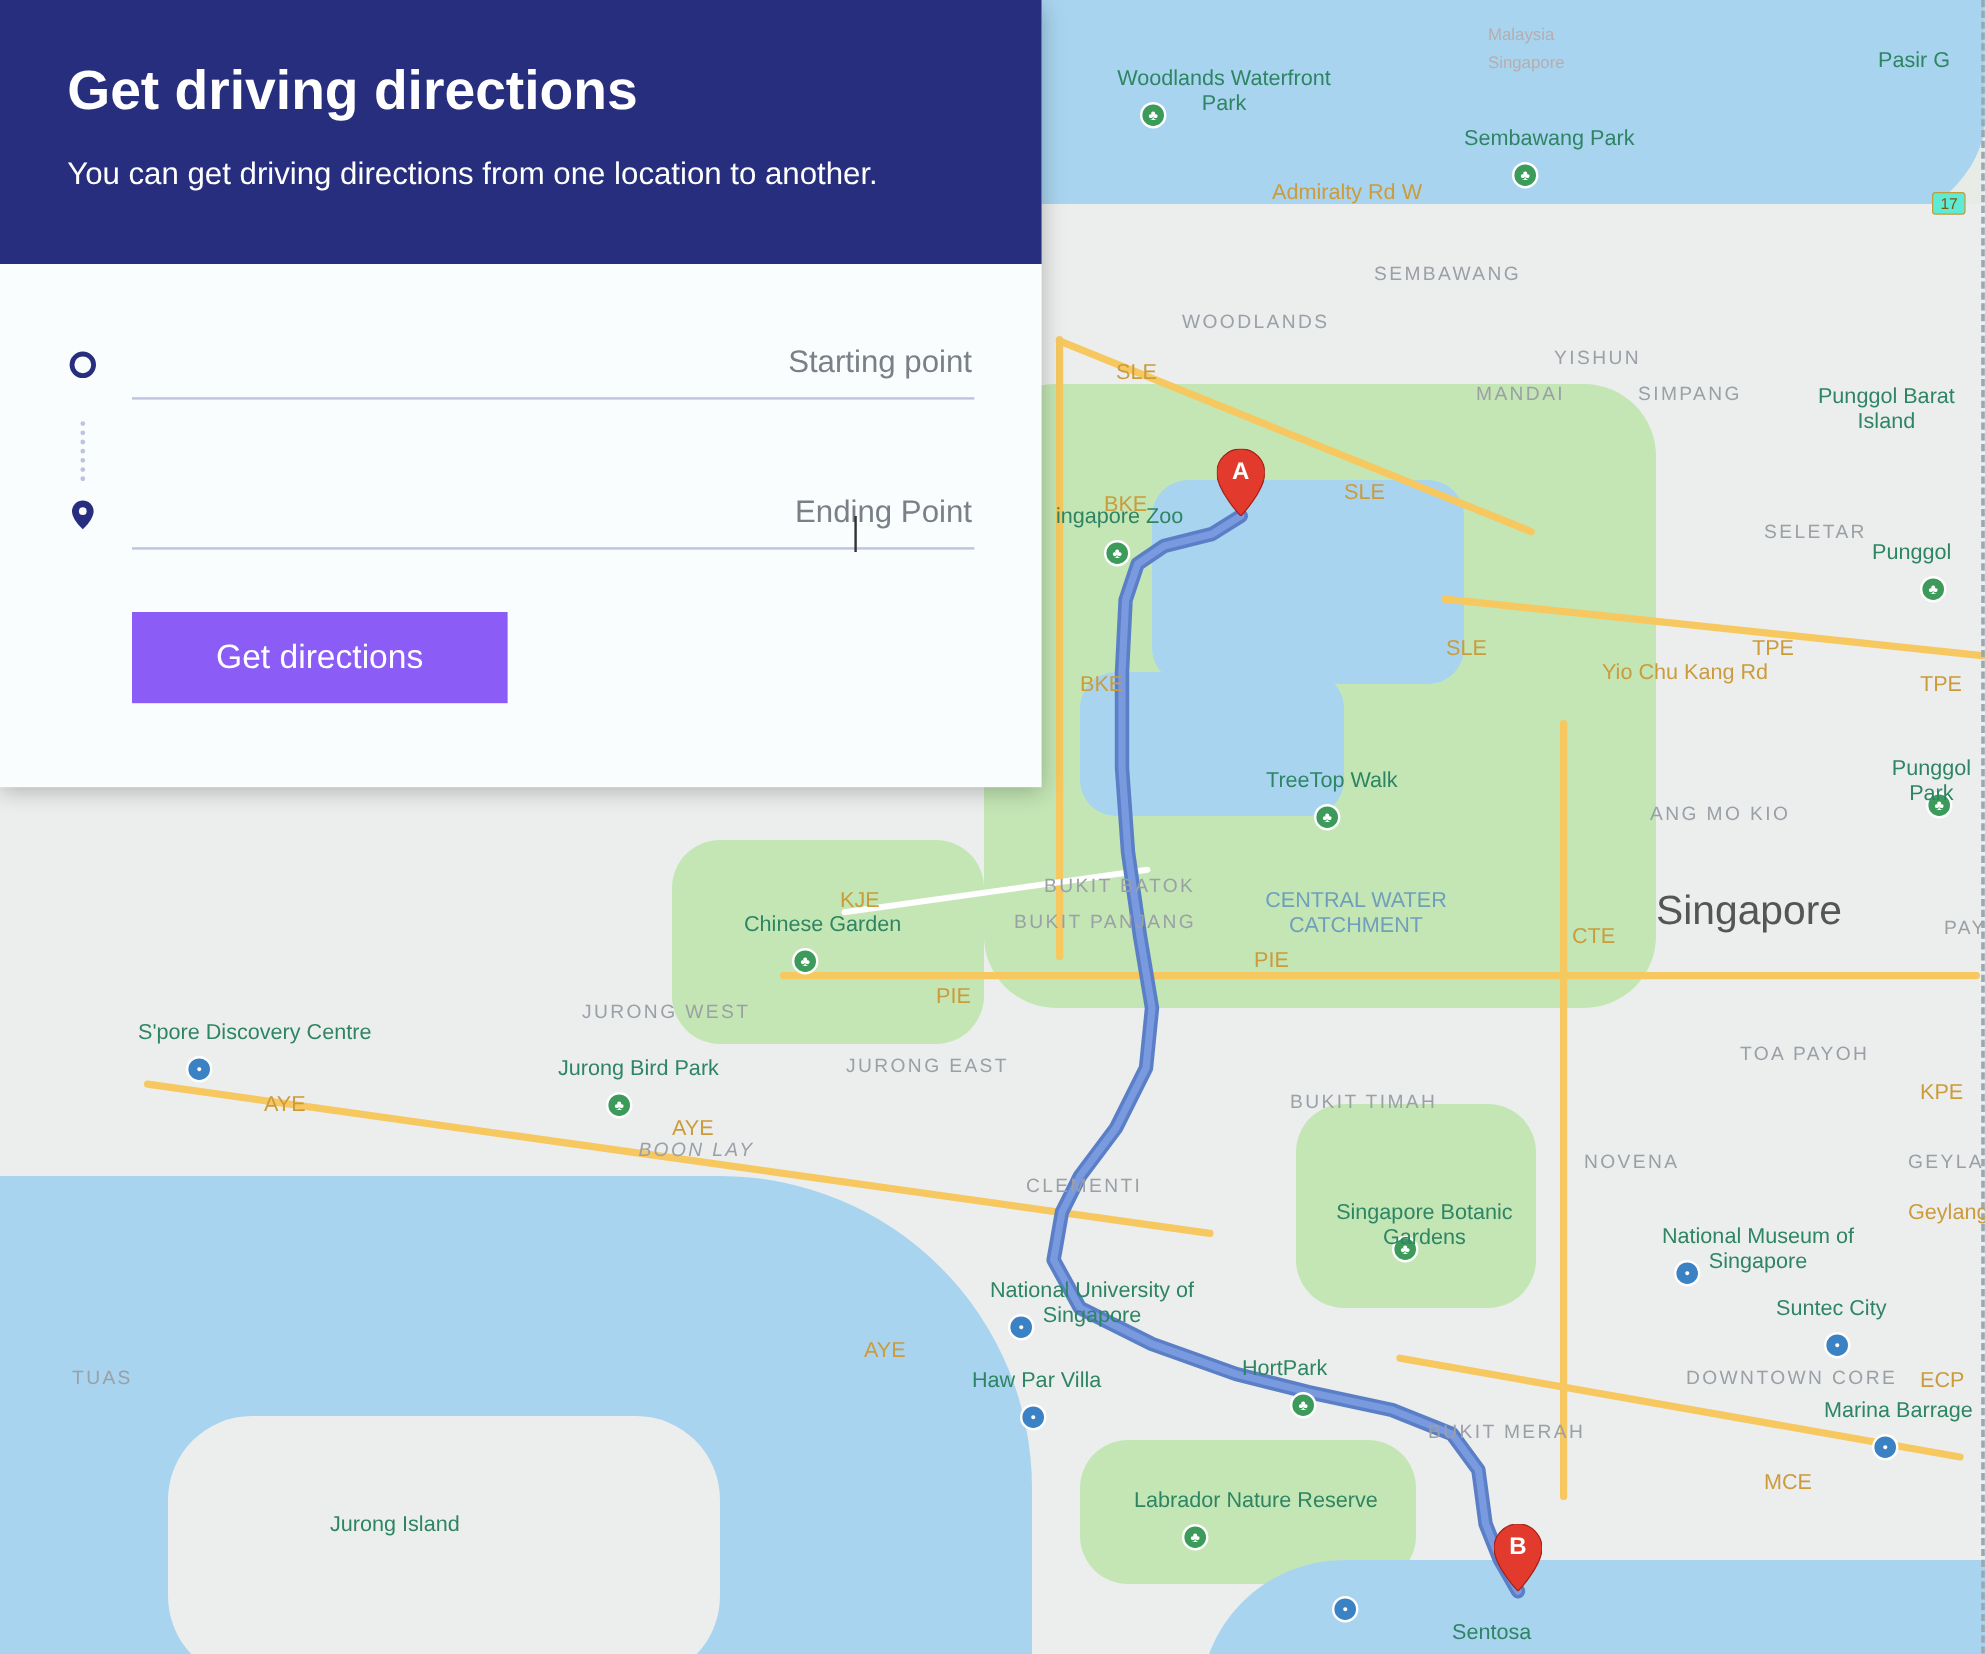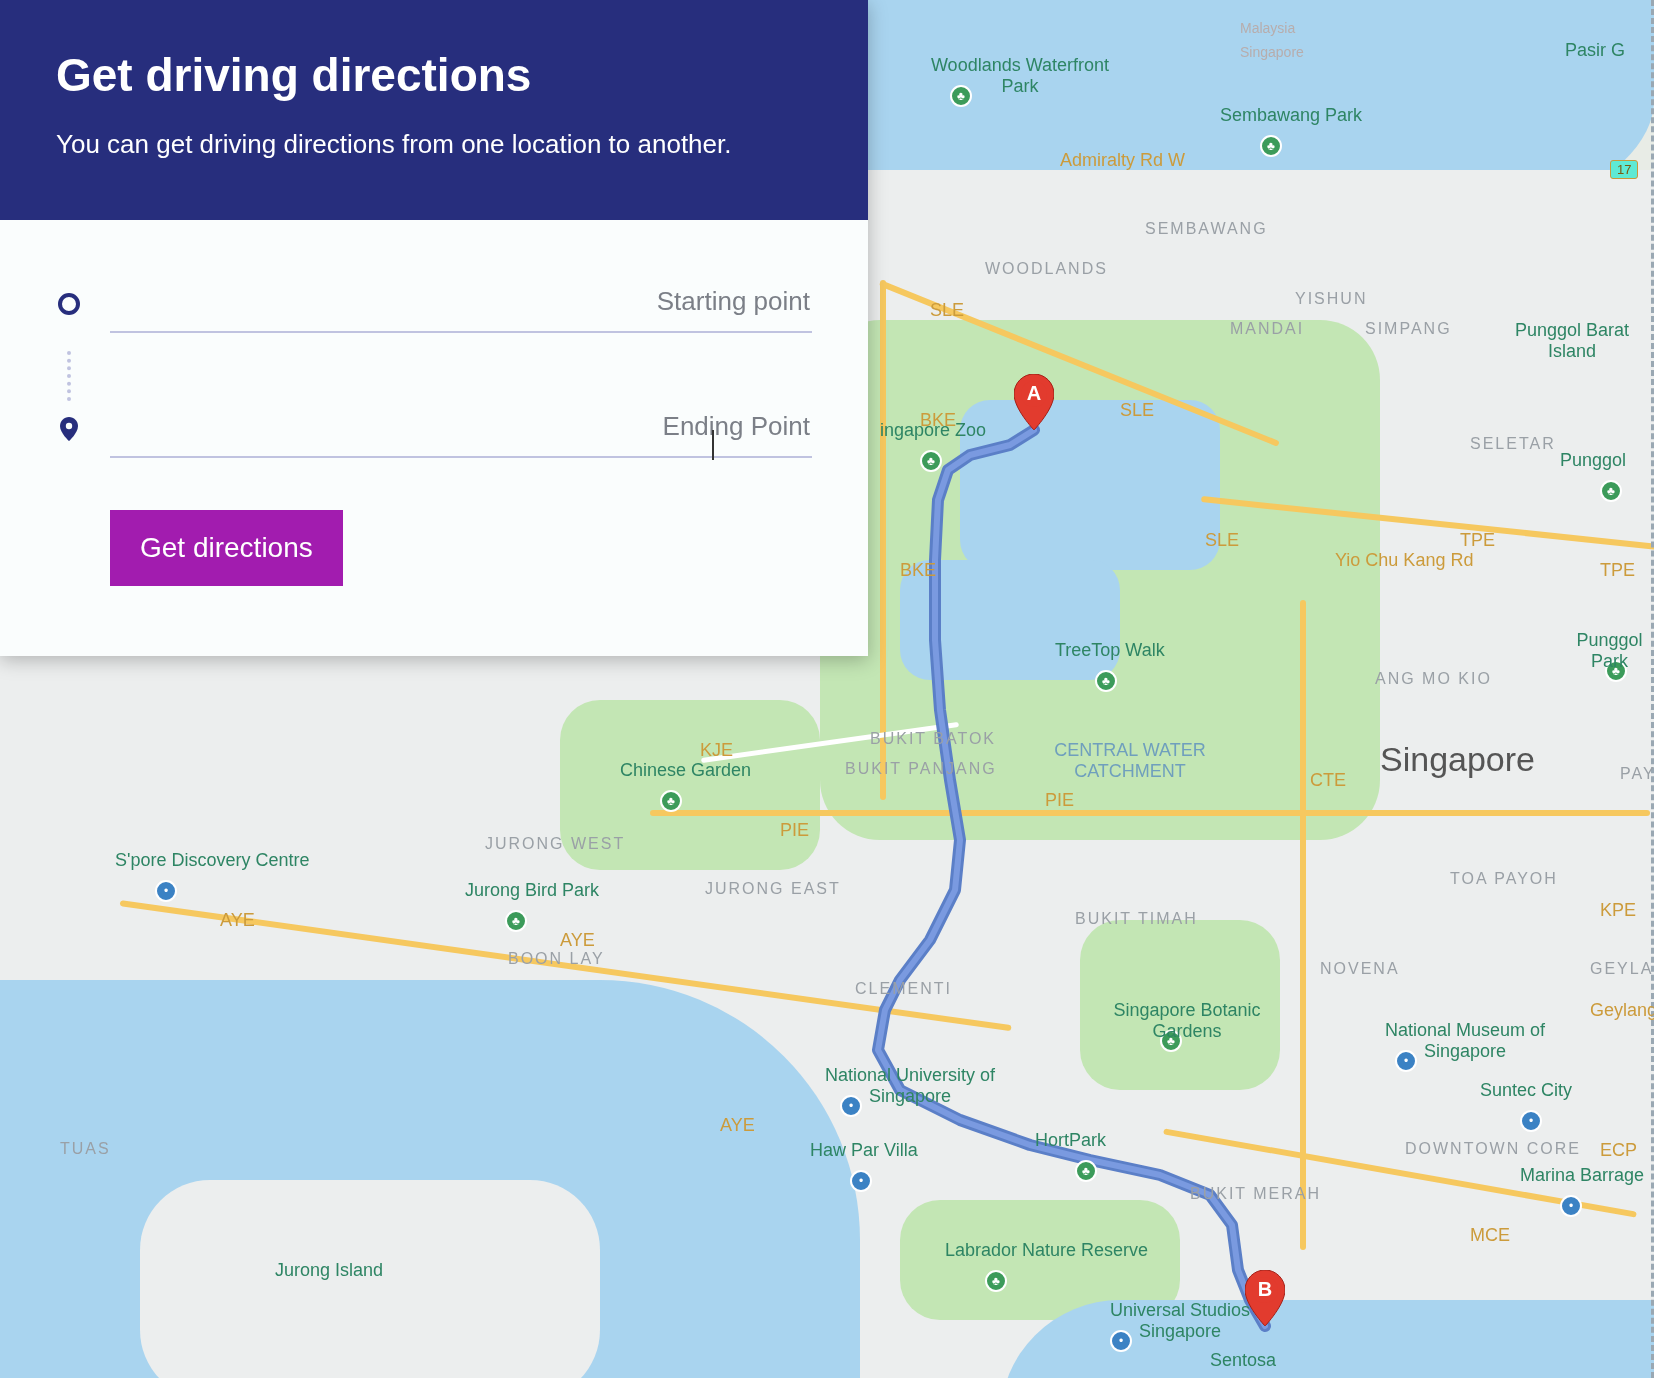--- a/index.html
+++ b/index.html
@@ -66,22 +66,22 @@
     flex:1; border:none; border-bottom:2px solid #c0c3e0;
     background:transparent; font-size:26px; padding:10px 2px 14px;
     color:#333; outline:none;text-align:right;
   }
   .field-row input::placeholder { color:#7b7f87; }
   .connector {
     margin-left:11px; width:4px; height:50px; border-left:4px dotted #c0c3e0;
   }
   .btn {
     margin-top:34px; margin-left:54px;
-    background:#a21caf; color:#fff; border:none;
-    font-size:28px; padding:22px 30px; cursor:pointer;
+    background:#8b5cf6; color:#fff; border:none;
+    font-size:28px; padding:22px 70px; cursor:pointer;
   }
 
   .caret {
     position:absolute; width:2px; height:30px; background:#333;
   }
 
   .dashed-border {
     position:absolute; top:0; right:0; width:0; height:100%;
     border-right:3px dashed #9aa8b3;
   }
@@ -143,21 +143,21 @@
 <div class="map-label area" style="left: 1145px; top: 220px;">SEMBAWANG</div>
     <div class="map-label area" style="left: 985px; top: 260px;">WOODLANDS</div>
     <div class="map-label area" style="left: 1230px; top: 320px;">MANDAI</div>
     <div class="map-label area" style="left: 1295px; top: 290px;">YISHUN</div>
     <div class="map-label area" style="left: 1365px; top: 320px;">SIMPANG</div>
     <div class="map-label area" style="left: 1470px; top: 435px;">SELETAR</div>
     <div class="map-label area" style="left: 845px; top: 760px;">BUKIT PANJANG</div>
     <div class="map-label area" style="left: 870px; top: 730px;">BUKIT BATOK</div>
     <div class="map-label area" style="left: 485px; top: 835px;">JURONG WEST</div>
     <div class="map-label area" style="left: 705px; top: 880px;">JURONG EAST</div>
-    <div class="map-label area" style="left: 508px; top: 950px;">BOON LAY</div>
+    <div class="map-label area" style="left: 532px; top: 950px; font-style: italic;">BOON LAY</div>
     <div class="map-label area" style="left: 855px; top: 980px;">CLEMENTI</div>
     <div class="map-label area" style="left: 1075px; top: 910px;">BUKIT TIMAH</div>
     <div class="map-label area" style="left: 1320px; top: 960px;">NOVENA</div>
     <div class="map-label area" style="left: 1375px; top: 670px;">ANG MO KIO</div>
     <div class="map-label area" style="left: 1450px; top: 870px;">TOA PAYOH</div>
     <div class="map-label area" style="left: 1190px; top: 1185px;">BUKIT MERAH</div>
     <div class="map-label area" style="left: 1590px; top: 960px;">GEYLANG</div>
     <div class="map-label area" style="left: 1405px; top: 1140px;">DOWNTOWN CORE</div>
     <div class="map-label area" style="left: 1620px; top: 765px;">PAYA</div>
     <div class="map-label area" style="left: 44px; top: 1140px; margin-left: 16px;">TUAS</div>
@@ -199,21 +199,20 @@
     <div class="map-label poi" style="left: 1077px; top: 1000px; max-width: 220px; white-space: normal;">Singapore Botanic Gardens</div>
     <div class="poi-dot blue" style="left: 840px; top: 1095px;">•</div>
     <div class="map-label poi" style="left: 800px; top: 1065px; max-width: 220px; white-space: normal;">National University of Singapore</div>
     <div class="poi-dot blue" style="left: 850px; top: 1170px;">•</div>
     <div class="map-label poi" style="left: 810px; top: 1140px; max-width: 220px; white-space: normal;">Haw Par Villa</div>
     <div class="poi-dot" style="left: 1075px; top: 1160px;">♣</div>
     <div class="map-label poi" style="left: 1035px; top: 1130px; max-width: 220px; white-space: normal;">HortPark</div>
     <div class="poi-dot" style="left: 985px; top: 1270px;">♣</div>
     <div class="map-label poi" style="left: 945px; top: 1240px; max-width: 220px; white-space: normal;">Labrador Nature Reserve</div>
     <div class="poi-dot blue" style="left: 1110px; top: 1330px;">•</div>
-    <div class="map-label poi" style="left: 1070px; top: 1300px; max-width: 220px; white-space: normal;">Universal Studios Singapore</div>
     <div class="poi-dot blue" style="left: 1395px; top: 1050px;">•</div>
     <div class="map-label poi" style="left: 1355px; top: 1020px; max-width: 220px; white-space: normal;">National Museum of Singapore</div>
     <div class="poi-dot blue" style="left: 1520px; top: 1110px;">•</div>
     <div class="map-label poi" style="left: 1480px; top: 1080px; max-width: 220px; white-space: normal;">Suntec City</div>
     <div class="poi-dot blue" style="left: 1560px; top: 1195px;">•</div>
     <div class="map-label poi" style="left: 1520px; top: 1165px; max-width: 220px; white-space: normal;">Marina Barrage</div>
     <div class="map-label poi" style="left: 1490px; top: 320px; max-width: 220px; white-space: normal;">Punggol Barat Island</div>
     <div class="poi-dot" style="left: 1600px; top: 480px;">♣</div>
     <div class="map-label poi" style="left: 1560px; top: 450px; max-width: 220px; white-space: normal;">Punggol</div>
     <div class="poi-dot" style="left: 1605px; top: 660px;">♣</div>

